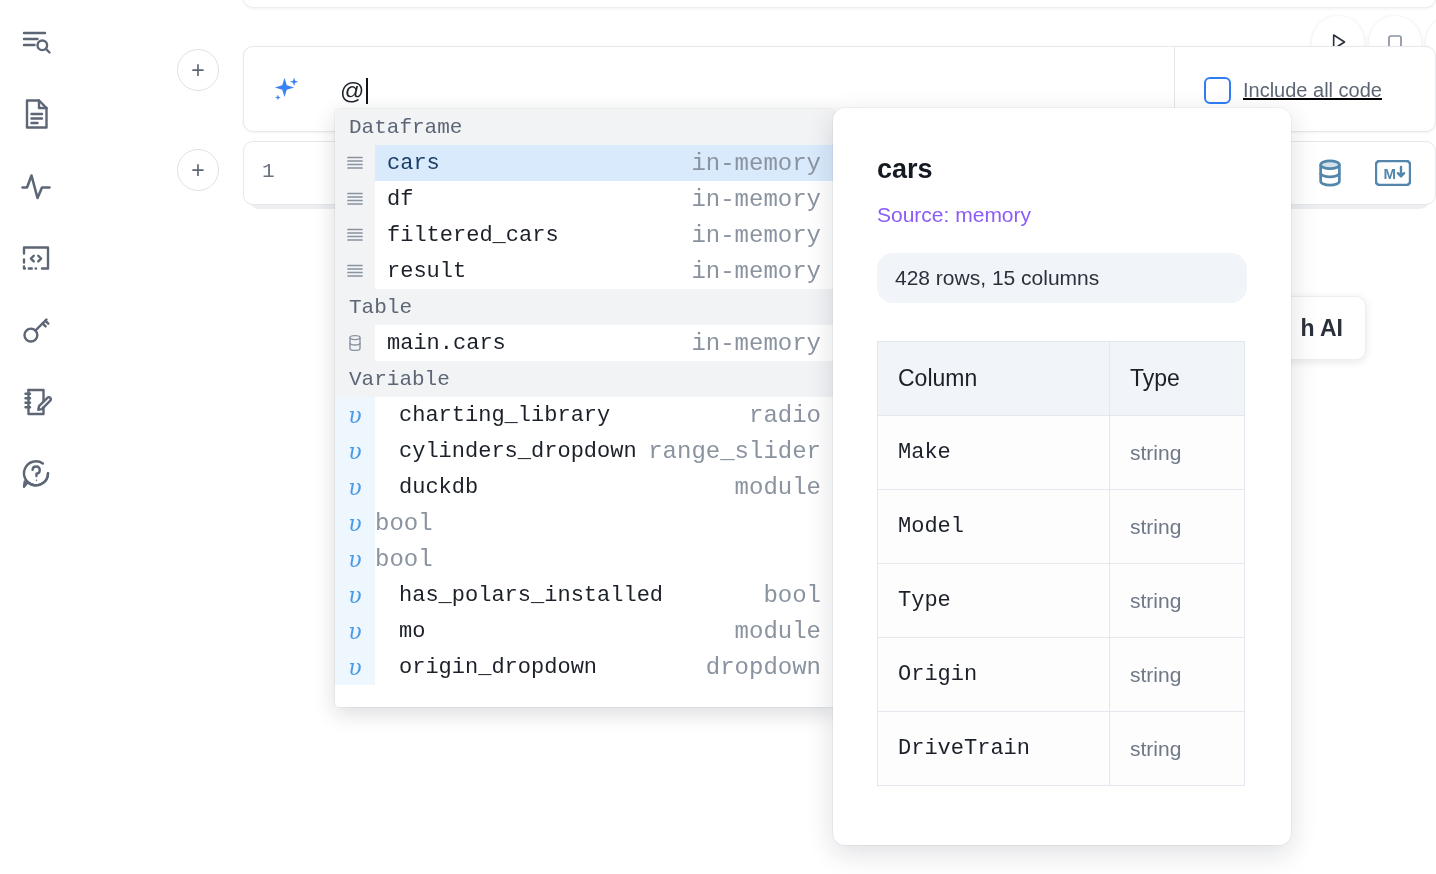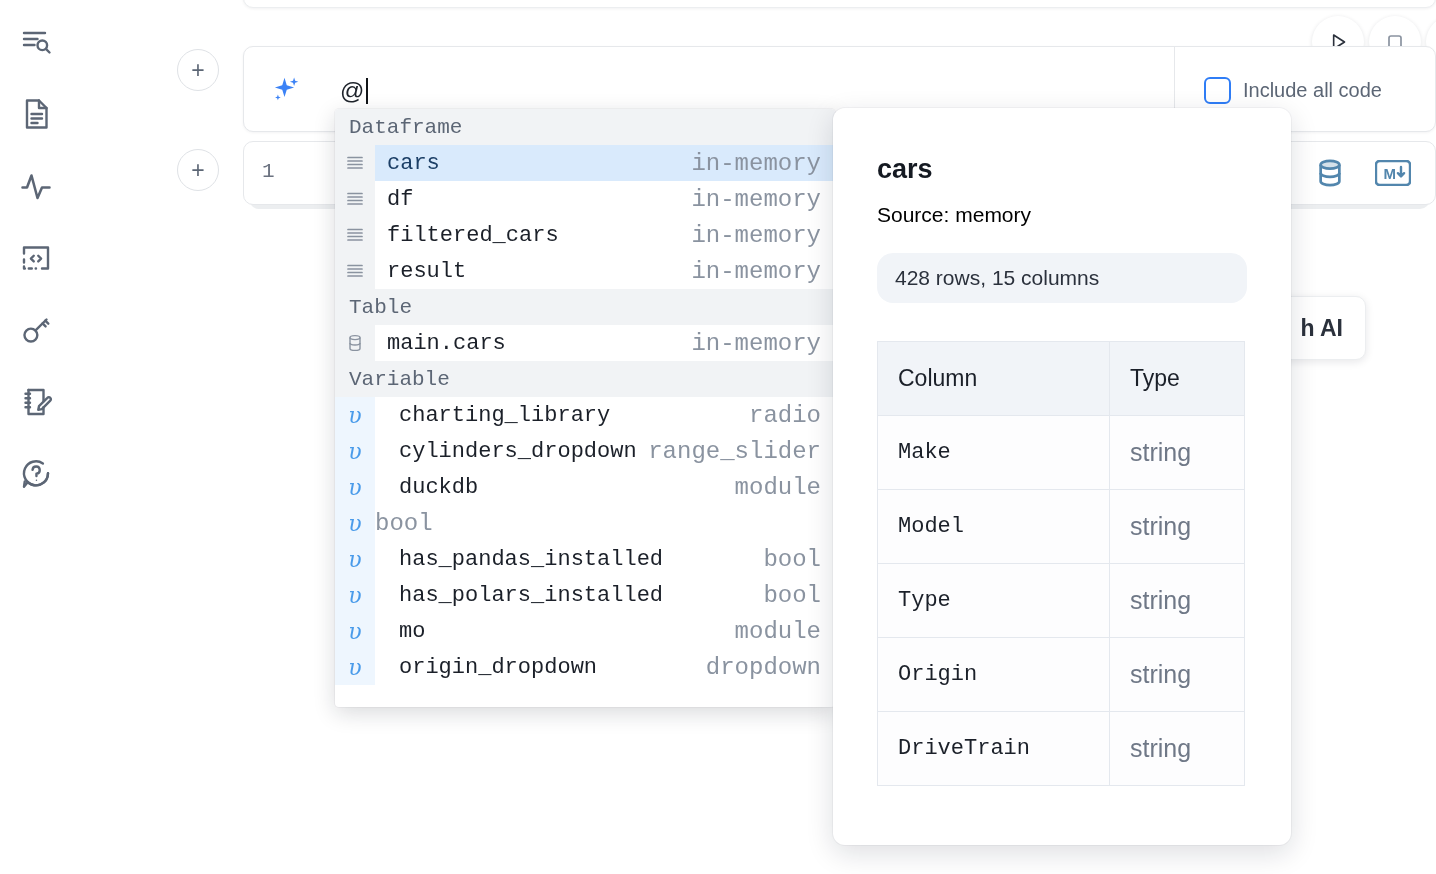--- a/index.html
+++ b/index.html
@@ -94,20 +94,21 @@
     position: absolute;
     left: 930px; top: 0;
     width: 1px; height: 86px;
     background: #e6e8eb;
   }
   .include-code {
     position: absolute;
     left: 960px; top: 30px;
     display: flex; align-items: center; gap: 12px;
     cursor: pointer;
+    text-decoration: underline;
   }
   .cb {
     width: 27px; height: 27px;
     border: 2px solid #2f7df6;
     border-radius: 6px;
     background: #ffffff;
   }
   .include-code-label {
     font-size: 20px;
     color: #5c6675;
@@ -239,21 +240,21 @@
     overflow: hidden;
     padding: 46px 44px 0 44px;
   }
   .pv-title {
     font-size: 27px; font-weight: 700;
     color: #151a22;
     margin: 0 0 0 0;
   }
   .pv-source {
     font-size: 21px;
-    color: #000000;
+    color: #8b5cf6;
     margin-top: 18px;
   }
   .pv-stats {
     margin-top: 26px;
     background: #f1f4f8;
     border-radius: 16px;
     padding: 13px 18px;
     font-size: 21px;
     color: #2b313c;
   }
@@ -276,21 +277,21 @@
     font-size: 23px;
     color: #1b2029;
   }
   .pv-table td.colname {
     font-family: "Liberation Mono", monospace;
     font-size: 22px;
     color: #1b2029;
     background: #fdfdfe;
   }
   .pv-table td.coltype {
-    font-size: 25px;
+    font-size: 21px;
     color: #6f7887;
     background: #fdfdfe;
   }
   .pv-table th:first-child, .pv-table td:first-child { width: 232px; }
 </style>
 </head>
 <body>
 
 <div id="app">
 
@@ -494,21 +495,20 @@
       <div class="ac-row var">
         <span class="gutter">
           <span class="vglyph">υ</span>
         </span>
         <span class="meta">bool</span>
       </div>
       <div class="ac-row var">
         <span class="gutter">
           <span class="vglyph">υ</span>
         </span>
-        <span class="label">has_pandas_installed</span>
         <span class="meta">bool</span>
       </div>
       <div class="ac-row var">
         <span class="gutter">
           <span class="vglyph">υ</span>
         </span>
         <span class="label">has_polars_installed</span>
         <span class="meta">bool</span>
       </div>
       <div class="ac-row var">

